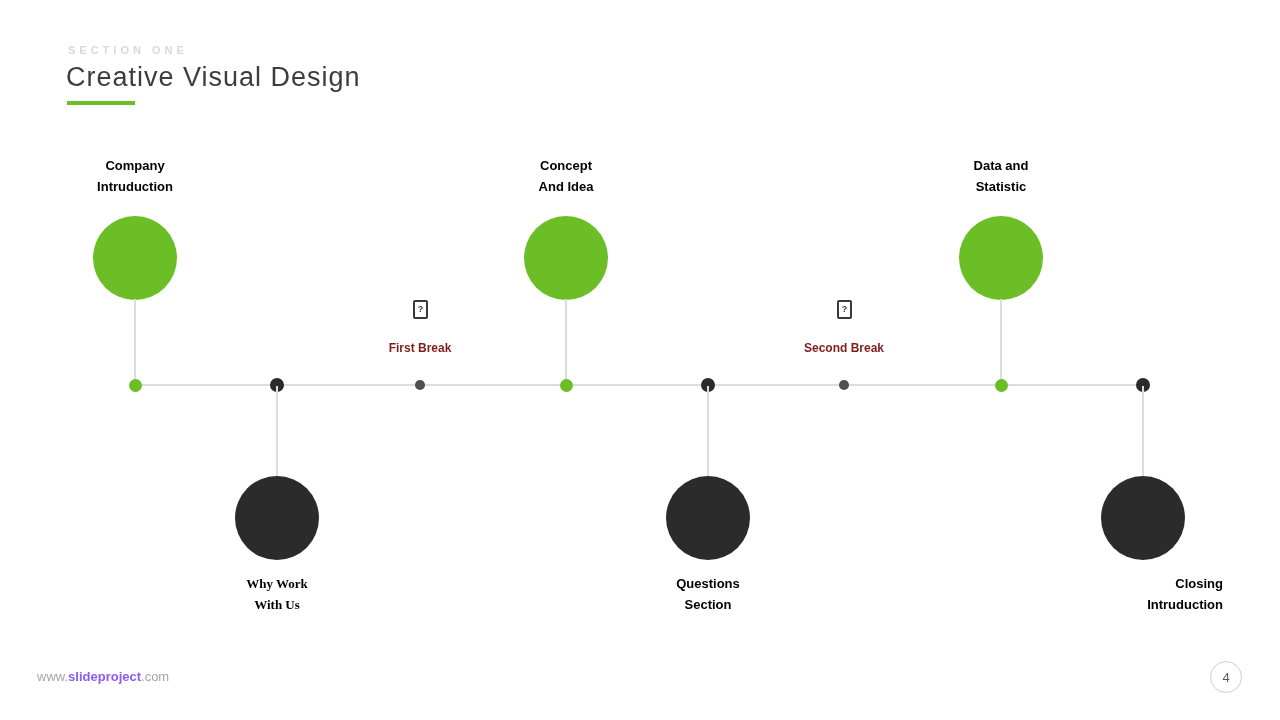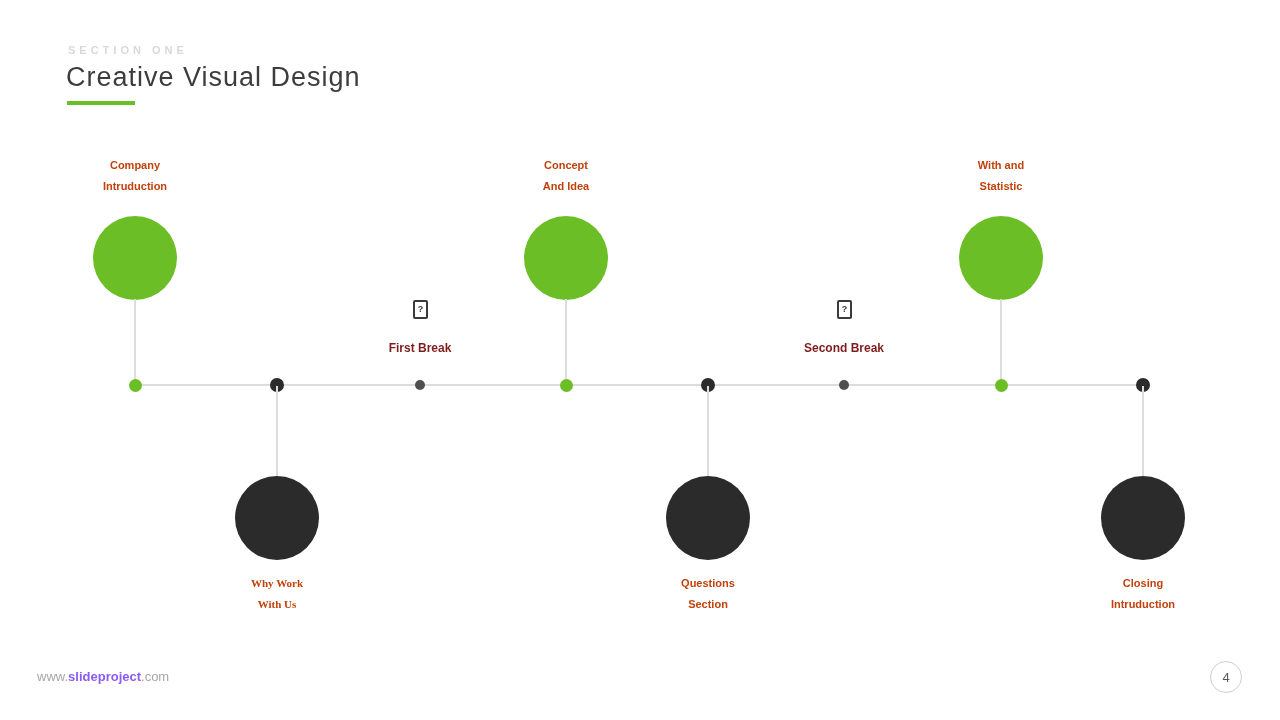--- a/index.html
+++ b/index.html
@@ -70,24 +70,24 @@
     border-radius: 50%;
   }
   .node-dot.green { width: 13px; height: 13px; background: var(--green, #6cbe27); }
   .node-dot.dark  { width: 14px; height: 14px; background: var(--dark, #2b2b2b); }
   .node-dot.mid   { width: 10px; height: 10px; background: #4f4f4f; }
 
   .tl-label {
     position: absolute;
     width: 160px;
     text-align: center;
-    font-size: 11px;
+    font-size: 13px;
     font-weight: 700;
     line-height: 21px;
-    color: #c2410c;
+    color: #000000;
   }
   .break-label {
     position: absolute;
     width: 120px;
     text-align: center;
     font-size: 12px;
     font-weight: 600;
     color: #7f1d1d;
   }
   .glyph-box {
@@ -177,31 +177,31 @@
   <div class="tl-label" style="left:628px; top:573px;">
     <span>Questions</span><br>
     <span>Section</span>
   </div>
 
   <div class="glyph-box" style="left:837px; top:300px;">?</div>
   <div class="break-label" style="left:784px; top:341px;">Second Break</div>
   <div class="node-dot mid" style="left:839px; top:380px;"></div>
 
   <div class="tl-label" style="left:921px; top:155px;">
-    <span>With and</span><br>
+    <span>Data and</span><br>
     <span>Statistic</span>
   </div>
   <div class="big-circle green" style="left:959px; top:216px;"></div>
   <div class="connector" style="left:1000px; top:299px; height:86px;"></div>
   <div class="node-dot green" style="left:995px; top:379px;"></div>
 
   <div class="node-dot dark" style="left:1136px; top:378px;"></div>
   <div class="connector" style="left:1142px; top:386px; height:90px;"></div>
   <div class="big-circle dark" style="left:1101px; top:476px;"></div>
-  <div class="tl-label" style="left:1063px; top:573px;">
+  <div class="tl-label" style="left:1063px; top:573px;text-align:right;">
     <span>Closing</span><br>
     <span>Intruduction</span>
   </div>
 
   <div class="footer-url">
     <span>www.</span><span class="site-name">slideproject</span><span>.com</span>
   </div>
   <div class="page-badge">4</div>
 
 </div>

